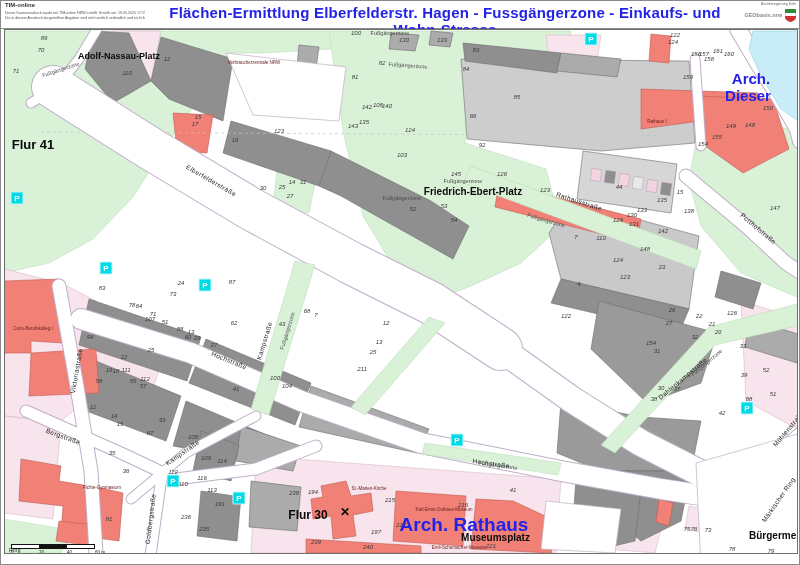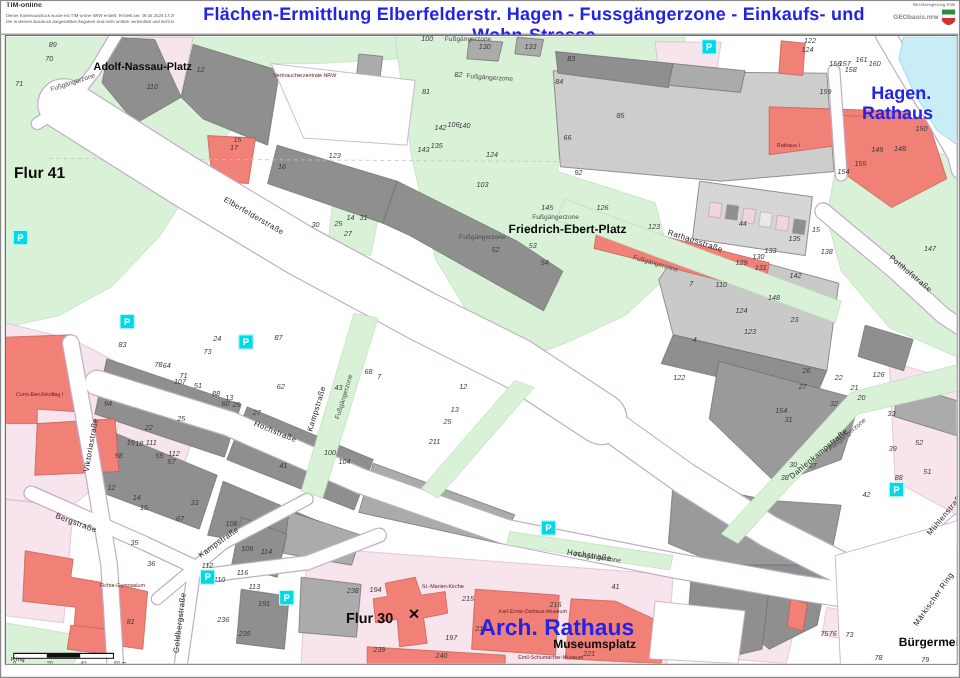--- a/index.html
+++ b/index.html
@@ -203,22 +203,22 @@
         <div style="width:33.3%;background:#111;"></div>
         <div style="width:33.4%;background:#fff;"></div>
       </div>
       <div class="sticks" id="sticks" style="left:8px;top:549px;width:96px;">
           <span style="position: absolute; left: 2px;">0</span>
           <span style="position: absolute; left: 30px;">20</span>
           <span style="position: absolute; left: 58px;">40</span>
           <span style="position: absolute; left: 86px;">60 m</span>
         </div>
 
-        <div class="lbl annot" style="left: 750px; top: 77px; font-size: 15px; color: rgb(35, 35, 232);">Hagen.</div>
-        <div class="lbl annot" style="left: 747px; top: 94px; font-size: 15px; color: rgb(35, 35, 232);">Rathaus</div>
+        <div class="lbl annot" style="left: 750px; top: 77px; font-size: 15px; color: rgb(35, 35, 232);">Arch.</div>
+        <div class="lbl annot" style="left: 747px; top: 94px; font-size: 15px; color: rgb(35, 35, 232);">Dieser</div>
         <div class="lbl annot" style="left: 463px; top: 523px; font-size: 19px; color: rgb(35, 35, 232);">Arch. Rathaus</div>
         <div class="lbl place" style="left: 118px; top: 55px; font-size: 9px;">Adolf-Nassau-Platz</div>
         <div class="lbl place" style="left: 32px; top: 143px; font-size: 13px;">Flur 41</div>
         <div class="lbl place" style="left: 472px; top: 191px; font-size: 10px;">Friedrich-Ebert-Platz</div>
         <div class="lbl place" style="left: 307px; top: 514px; font-size: 12px;">Flur 30</div>
         <div class="lbl place" style="left: 489px; top: 537px; font-size: 10px; padding-left: 11px;">Museumsplatz</div>
         <div class="lbl place clip" style="left: 748px; top: 535px; font-size: 10px;">Bürgermeister</div>
         <div class="lbl street" style="left: 210px; top: 180px; font-size: 6.5px; transform: translate(-50%, -50%) rotate(30deg);">Elberfelderstraße</div>
         <div class="lbl street" style="left: 228px; top: 360px; font-size: 6.5px; transform: translate(-50%, -50%) rotate(22deg);">Hochstraße</div>
         <div class="lbl street" style="left: 490px; top: 463px; font-size: 6.5px; transform: translate(-50%, -50%) rotate(8deg);">Hochstraße</div>

